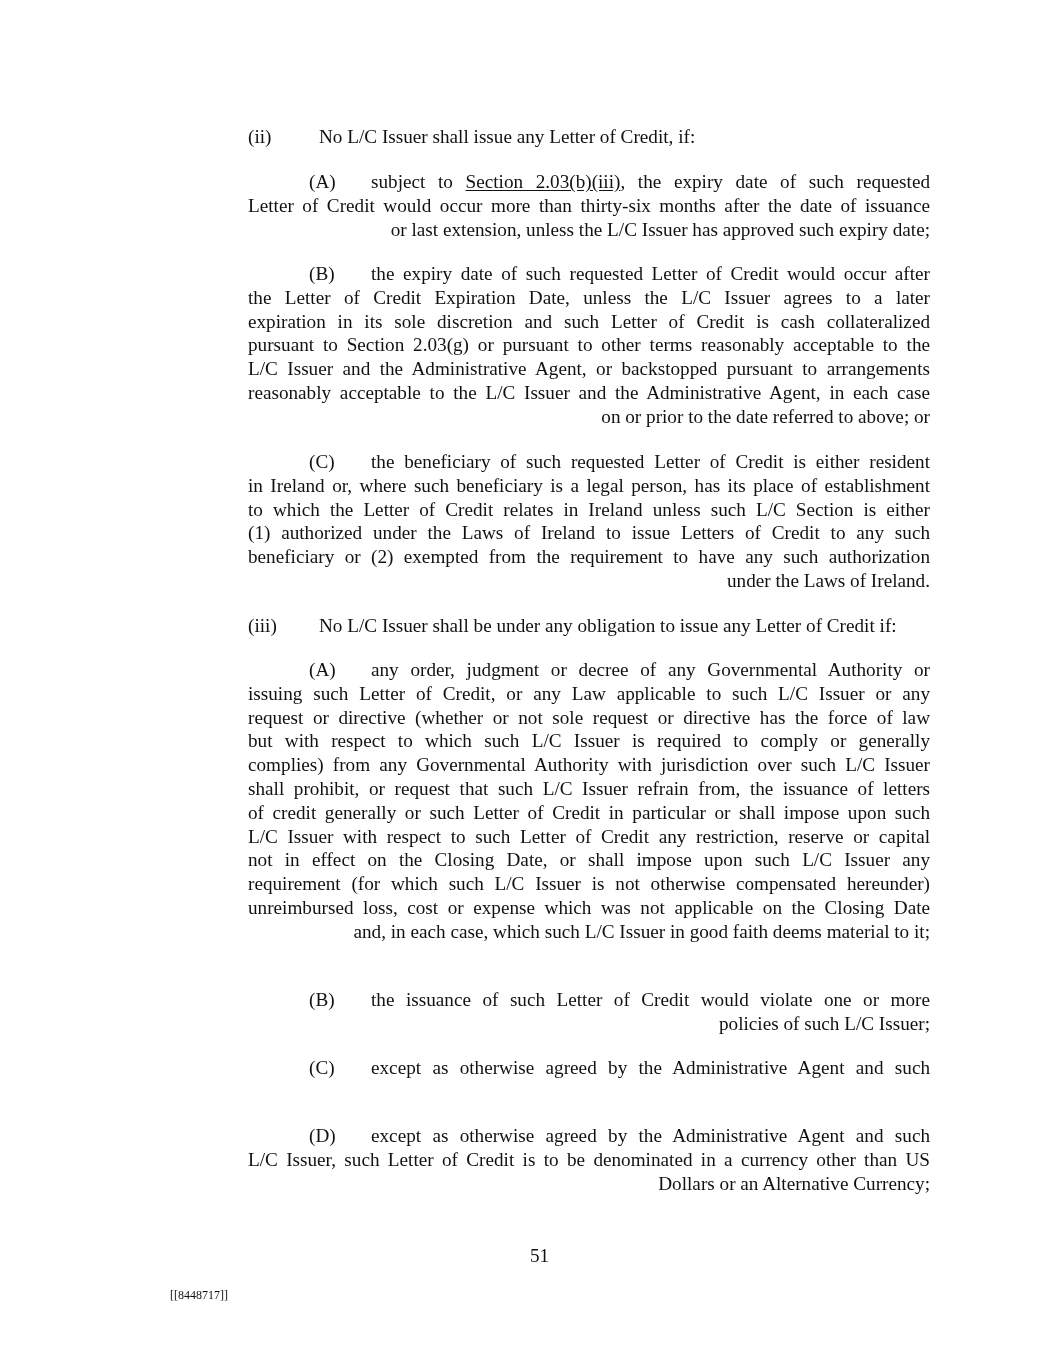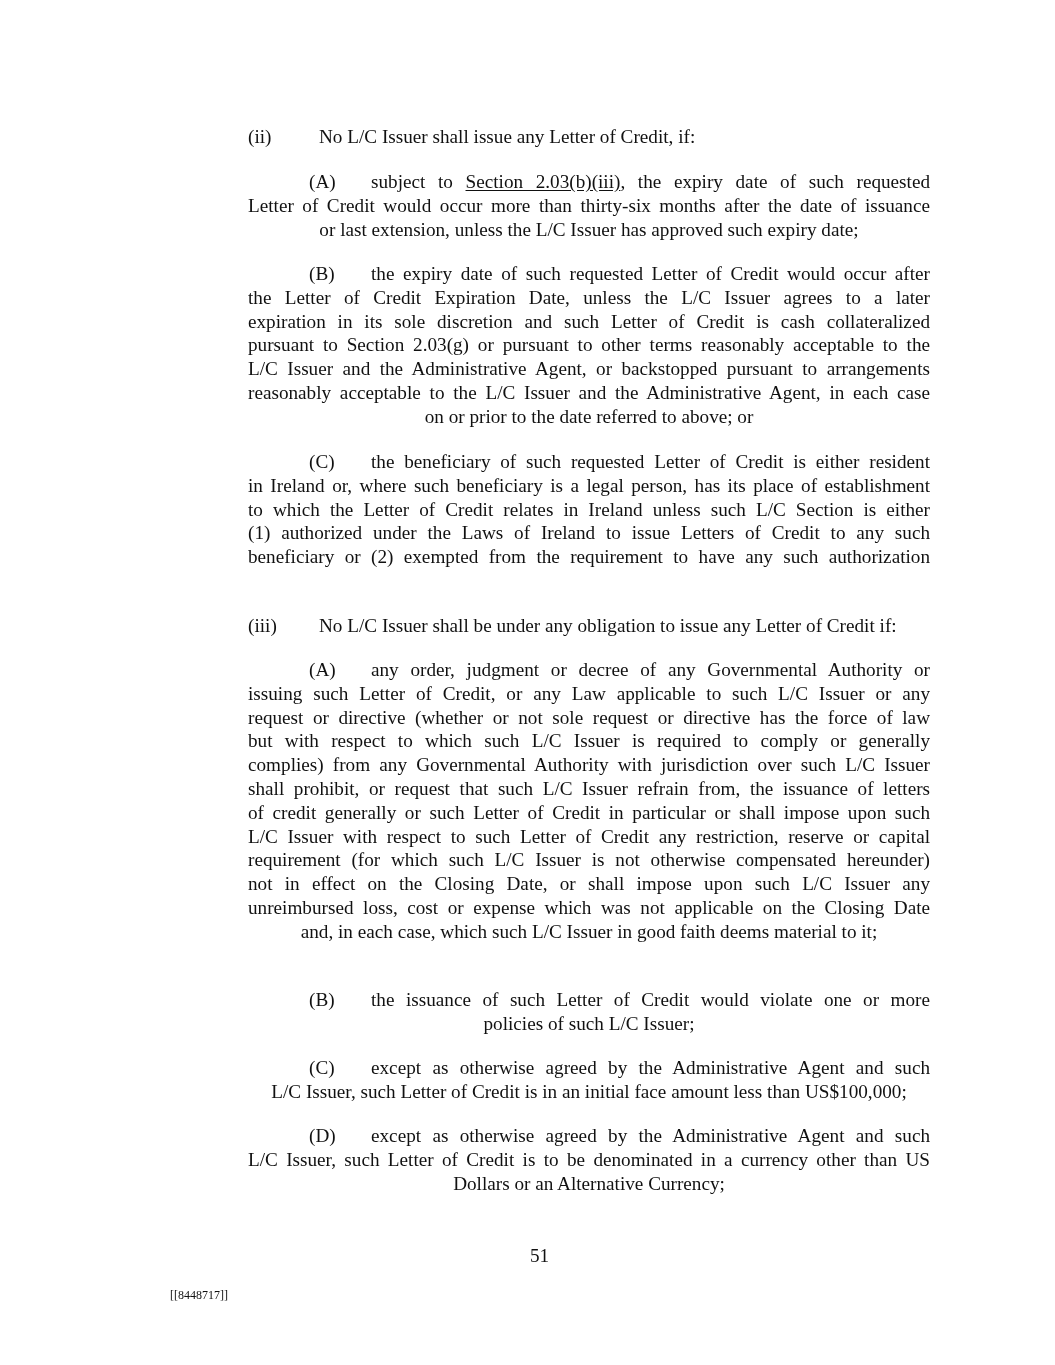--- a/index.html
+++ b/index.html
@@ -9,21 +9,21 @@
     color: #111111;
   }
   .page { position: absolute; left: 0; top: 0; width: 1055px; height: 1365px; }
   .body-text {
     position: absolute; left: 248px; width: 682px;
     font-size: 19.2px; line-height: 23.8px;
   }
   .para { position: absolute; left: 0; width: 682px; }
   .line { display: block; white-space: nowrap; height: 23.8px; }
   .line.j { text-align: justify; text-align-last: justify; white-space: normal; }
-  .line.l { text-align: center; }
+  .line.l { text-align: right; }
   .marker-row { display: block; white-space: nowrap; height: 23.8px; position: relative; }
   .marker-row .mk { position: absolute; left: 0; }
   .marker-row .tx { position: absolute; left: 71px; }
   .sub-first { display: block; height: 23.8px; position: relative; }
   .sub-first .mk { position: absolute; left: 61px; }
   .sub-first .tx { position: absolute; left: 123px; right: 0; text-align: justify; text-align-last: justify; white-space: normal; }
   .u { text-decoration: underline; text-underline-offset: 2px; }
   .page-number {
     position: absolute; top: 1245px; left: 0; width: 1055px; text-align: center;
     font-size: 19.2px;
@@ -70,20 +70,21 @@
 
     <div class="para" style="top:450px;">
       <div class="sub-first">
         <span class="mk">(C)</span>
         <span class="tx">the beneficiary of such requested Letter of Credit is either resident</span>
       </div>
       <span class="line j">in Ireland or, where such beneficiary is a legal person, has its place of establishment</span>
       <span class="line j">to which the Letter of Credit relates in Ireland unless such L/C Section is either</span>
       <span class="line j">(1) authorized under the Laws of Ireland to issue Letters of Credit to any such</span>
       <span class="line j">beneficiary or (2) exempted from the requirement to have any such authorization</span>
+      <span class="line l">under the Laws of Ireland.</span>
     </div>
 
     <div class="para" style="top:614px;text-align:center;">
       <div class="marker-row">
         <span class="mk">(iii)</span>
         <span class="tx">No L/C Issuer shall be under any obligation to issue any Letter of Credit if:</span>
       </div>
     </div>
 
     <div class="para" style="top:658px;">
@@ -91,40 +92,39 @@
         <span class="mk">(A)</span>
         <span class="tx">any order, judgment or decree of any Governmental Authority or</span>
       </div>
       <span class="line j">issuing such Letter of Credit, or any Law applicable to such L/C Issuer or any</span>
       <span class="line j">request or directive (whether or not sole request or directive has the force of law</span>
       <span class="line j">but with respect to which such L/C Issuer is required to comply or generally</span>
       <span class="line j">complies) from any Governmental Authority with jurisdiction over such L/C Issuer</span>
       <span class="line j">shall prohibit, or request that such L/C Issuer refrain from, the issuance of letters</span>
       <span class="line j">of credit generally or such Letter of Credit in particular or shall impose upon such</span>
       <span class="line j">L/C Issuer with respect to such Letter of Credit any restriction, reserve or capital</span>
+      <span class="line j">not in effect on the Closing Date, or shall impose upon such L/C Issuer any</span>
       <span class="line j">requirement (for which such L/C Issuer is not otherwise compensated hereunder)</span>
-      <span class="line j">not in effect on the Closing Date, or shall impose upon such L/C Issuer any</span>
       <span class="line j">unreimbursed loss, cost or expense which was not applicable on the Closing Date</span>
       <span class="line l">and, in each case, which such L/C Issuer in good faith deems material to it;</span>
     </div>
 
     <div class="para" style="top:988px;">
       <div class="sub-first">
         <span class="mk">(B)</span>
         <span class="tx">the issuance of such Letter of Credit would violate one or more</span>
       </div>
       <span class="line l">policies of such L/C Issuer;</span>
     </div>
 
     <div class="para" style="top:1056px;">
       <div class="sub-first">
         <span class="mk">(C)</span>
         <span class="tx">except as otherwise agreed by the Administrative Agent and such</span>
       </div>
-      <span class="line l">L/C Issuer, such Letter of Credit is in an initial face amount less than US$100,000;</span>
     </div>
 
     <div class="para" style="top:1124px;">
       <div class="sub-first">
         <span class="mk">(D)</span>
         <span class="tx">except as otherwise agreed by the Administrative Agent and such</span>
       </div>
       <span class="line j">L/C Issuer, such Letter of Credit is to be denominated in a currency other than US</span>
       <span class="line l">Dollars or an Alternative Currency;</span>
     </div>

